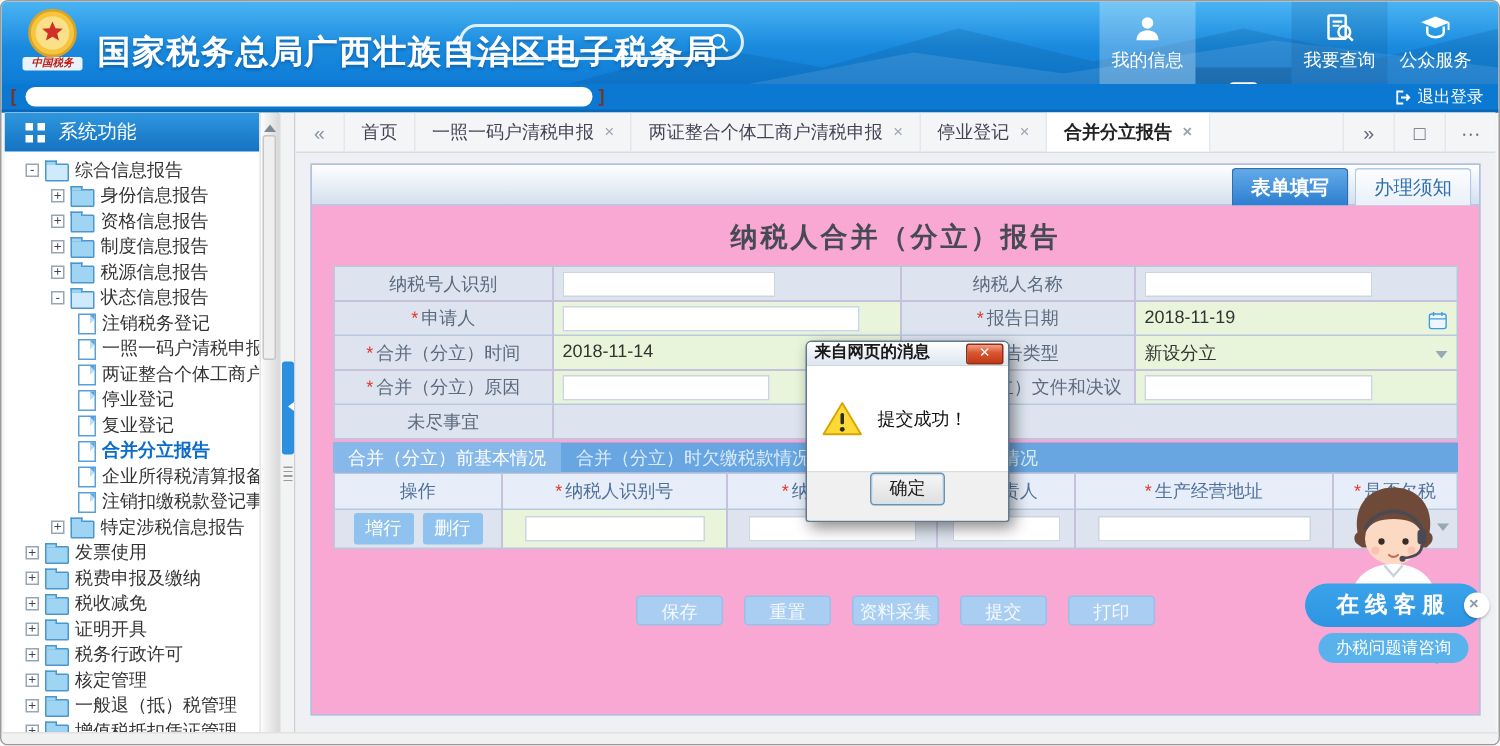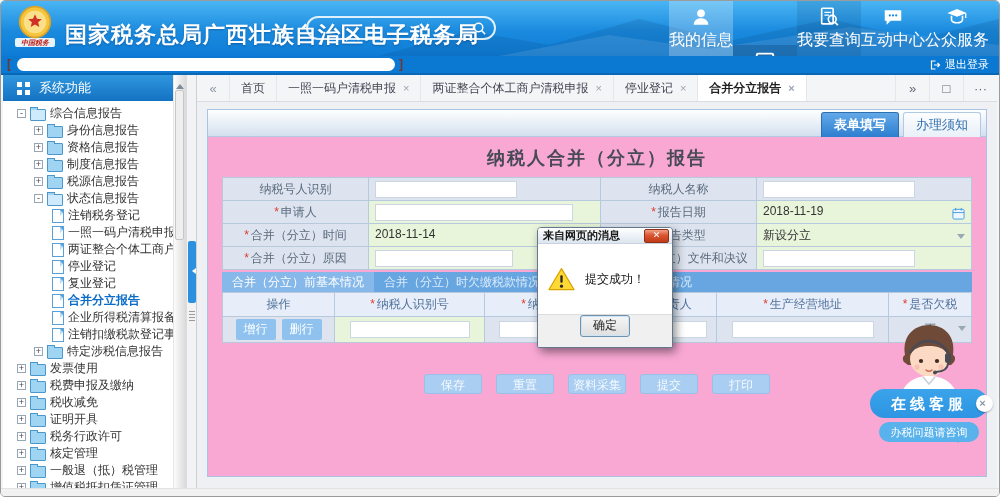--- a/index.html
+++ b/index.html
@@ -14,21 +14,21 @@
   .logo-em{display:block;margin:0 auto;}
   .logo-tx{display:block;margin:-2px auto 0;width:40px;background:rgba(255,255,255,.9);
     border-radius:2px;color:#c22016;font-size:7px;font-weight:bold;font-style:italic;line-height:9px;}
   .hdr-title{position:absolute;left:64px;top:19px;font-size:22px;font-weight:bold;color:#fff;
     letter-spacing:1px;text-shadow:0 1px 2px rgba(0,40,90,.35);white-space:nowrap;}
   .search{position:absolute;left:305px;top:15px;width:190px;height:24px;box-sizing:border-box;
     border:2px solid rgba(255,255,255,.85);border-radius:13px;}
   .search-ic{position:absolute;right:7px;top:3px;width:15px;height:15px;}
   .hdr-nav{position:absolute;right:10px;top:0;height:55px;display:flex;}
   .nav-item{width:64px;height:55px;display:flex;flex-direction:column;align-items:center;
-    justify-content:center;gap:2px;color:#fff;font-size:16px;cursor:pointer;}
+    justify-content:center;gap:2px;color:#fff;font-size:12px;cursor:pointer;}
   .nav-item.lite{background:rgba(255,255,255,.25);}
   .nav-item.dark{background:rgba(6,56,108,.28);margin-top:44px;}
   .nav-item.dim{background:rgba(6,56,108,.14);}
   .nav-ic{width:22px;height:22px;display:block;}
   .nav-ic svg{width:22px;height:22px;display:block;}
   
   .subbar{position:absolute;top:55px;left:0;right:0;height:17px;background:#0b79d1;
     border-bottom:2px solid #0a67b6;box-sizing:content-box;}
   .ticker{position:absolute;left:16px;top:2px;width:378px;height:13px;background:#fff;border-radius:7px;}
   .tick-br{position:absolute;top:0;color:#77352a;font-weight:bold;font-size:12px;line-height:16px;}
@@ -210,31 +210,20 @@
         <div class="nav-item dim">
           <span class="nav-ic">
             <svg viewBox="0 0 24 24">
               <rect x="4" y="2.5" width="12.5" height="17" rx="1" fill="none" stroke="#fff" stroke-width="1.8"></rect>
               <path d="M7 7h7M7 10h5" stroke="#fff" stroke-width="1.5"></path>
               <circle cx="15.5" cy="14.5" r="4.3" fill="none" stroke="#fff" stroke-width="1.8"></circle>
               <path d="M18.5 17.7l3.2 3.2" stroke="#fff" stroke-width="1.8"></path>
             </svg>
           </span>
           <span class="nav-lb">我要查询</span>
-        </div>
-        <div class="nav-item ">
-          <span class="nav-ic">
-            <svg viewBox="0 0 24 24">
-              <path d="M3 4.5h18v11.5H9.5L5 20.5v-4.5H3z" fill="#fff"></path>
-              <circle cx="8.5" cy="10.3" r="1.2" fill="#1b8ce0"></circle>
-              <circle cx="12" cy="10.3" r="1.2" fill="#1b8ce0"></circle>
-              <circle cx="15.5" cy="10.3" r="1.2" fill="#1b8ce0"></circle>
-            </svg>
-          </span>
-          <span class="nav-lb">互动中心</span>
         </div>
         <div class="nav-item ">
           <span class="nav-ic">
             <svg viewBox="0 0 24 24">
               <path d="M12 3.2L22.5 7.5 12 11.8 1.5 7.5z" fill="#fff"></path>
               <path d="M6 10.5v4.6c0 1.8 2.7 3.2 6 3.2s6-1.4 6-3.2v-4.6" fill="none" stroke="#fff" stroke-width="1.8"></path>
               <path d="M21.5 8v5" stroke="#fff" stroke-width="1.4"></path>
             </svg>
           </span>
           <span class="nav-lb">公众服务</span>
@@ -460,20 +449,24 @@
             <span class="selval">新设分立</span>
             <span class="dd-arrow"></span>
           </td>
         </tr>
         <tr>
           <td class="lbl"><span class="req">*</span><span>合并（分立）原因</span></td>
           <td class="fld green"><span class="inp w136"></span></td>
           <td class="lbl"><span class="req">*</span><span>合并（分立）文件和决议</span></td>
           <td class="fld green"><span class="inp w150"></span></td>
         </tr>
+        <tr>
+          <td class="lbl">未尽事宜</td>
+          <td class="fld" colspan="3"></td>
+        </tr>
       </tbody>
         </table>
 
       <div class="subtabs">
           <div class="stab active">合并（分立）前基本情况</div>
           <div class="stab">合并（分立）时欠缴税款情况</div>
           <div class="stab">合并（分立）后基本情况</div>
         </div>
 
       <table class="gt">

